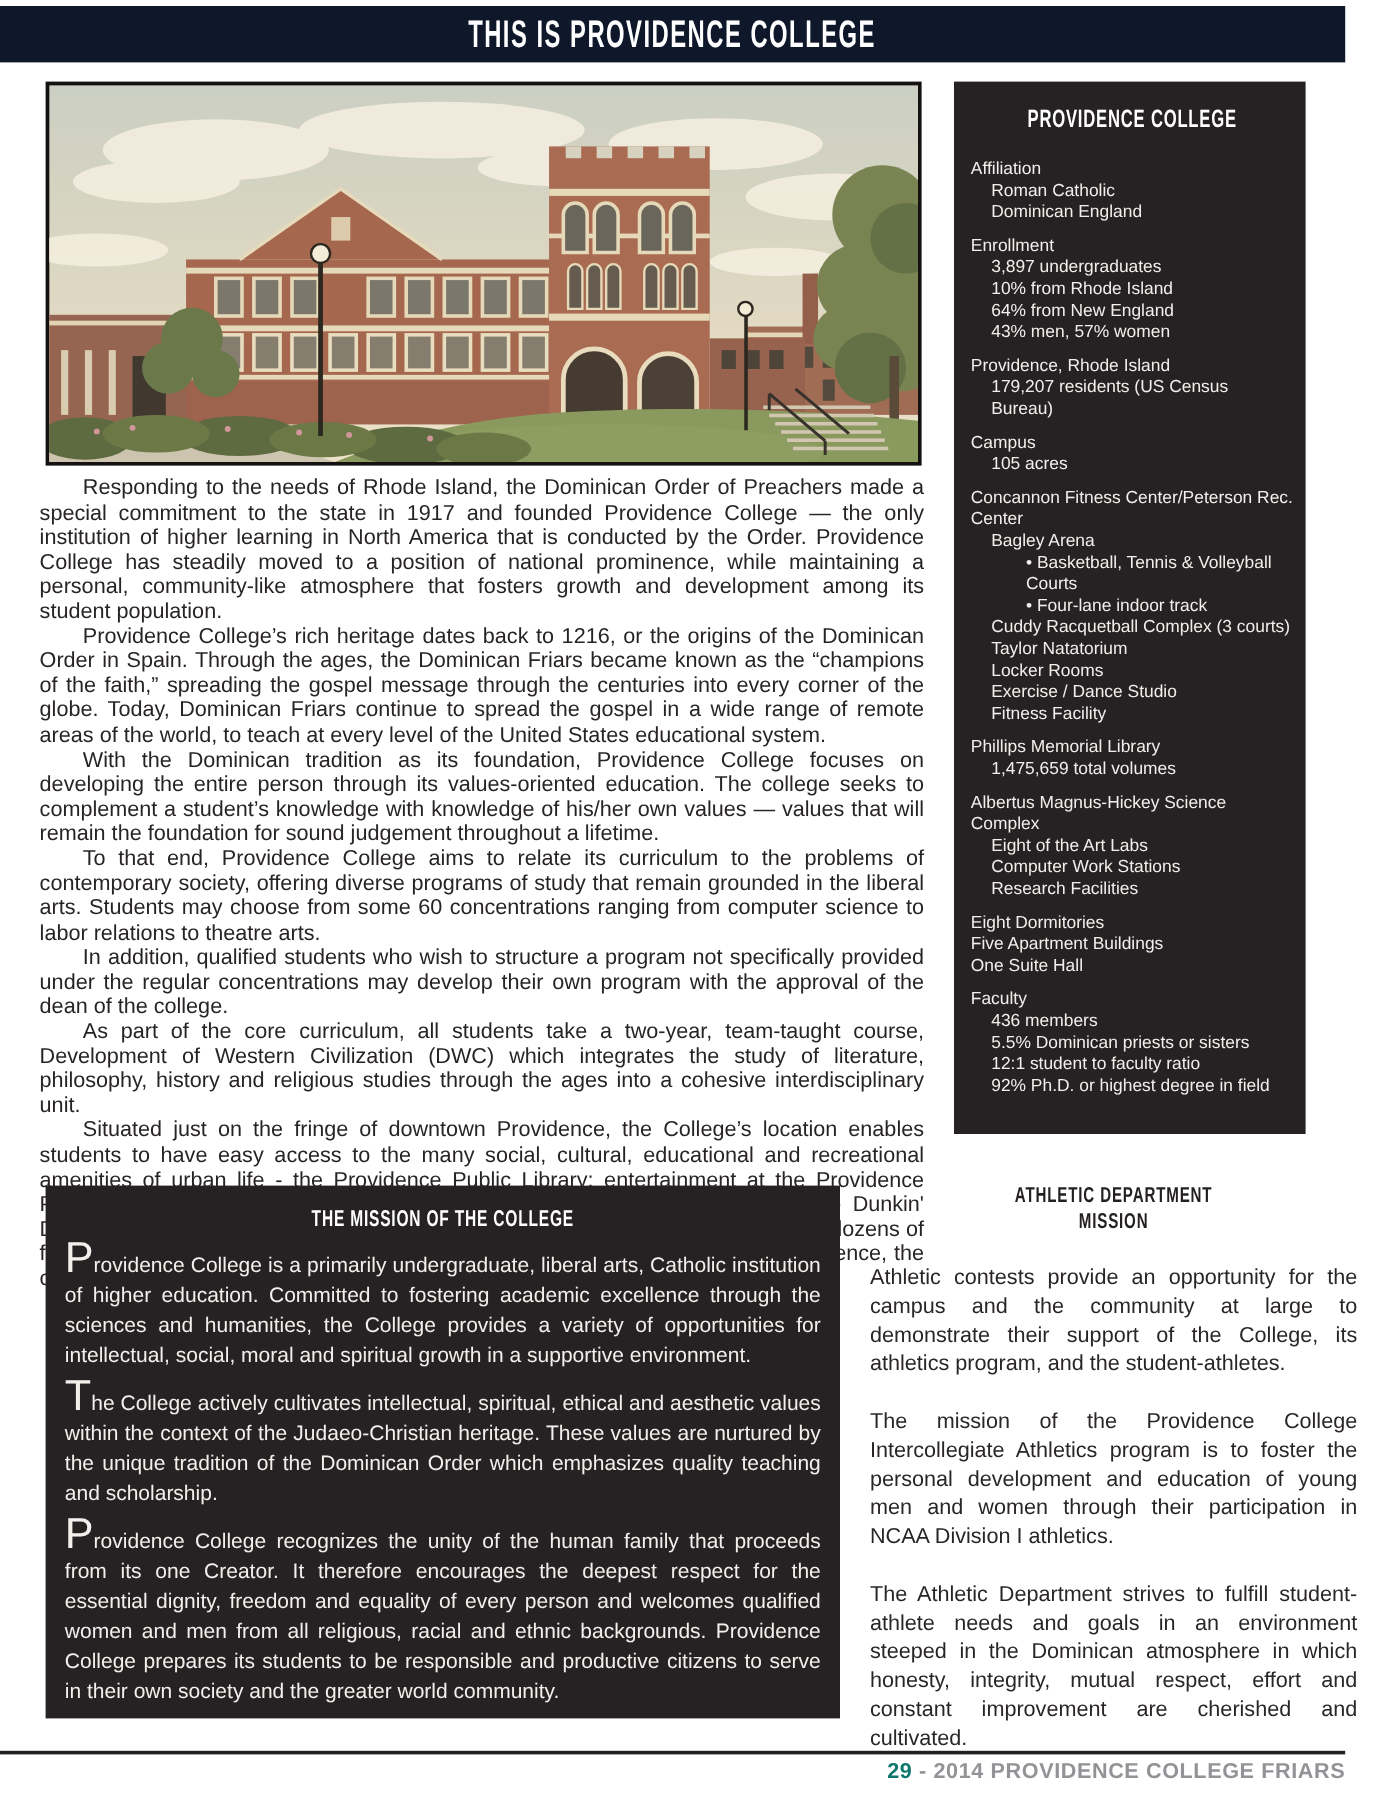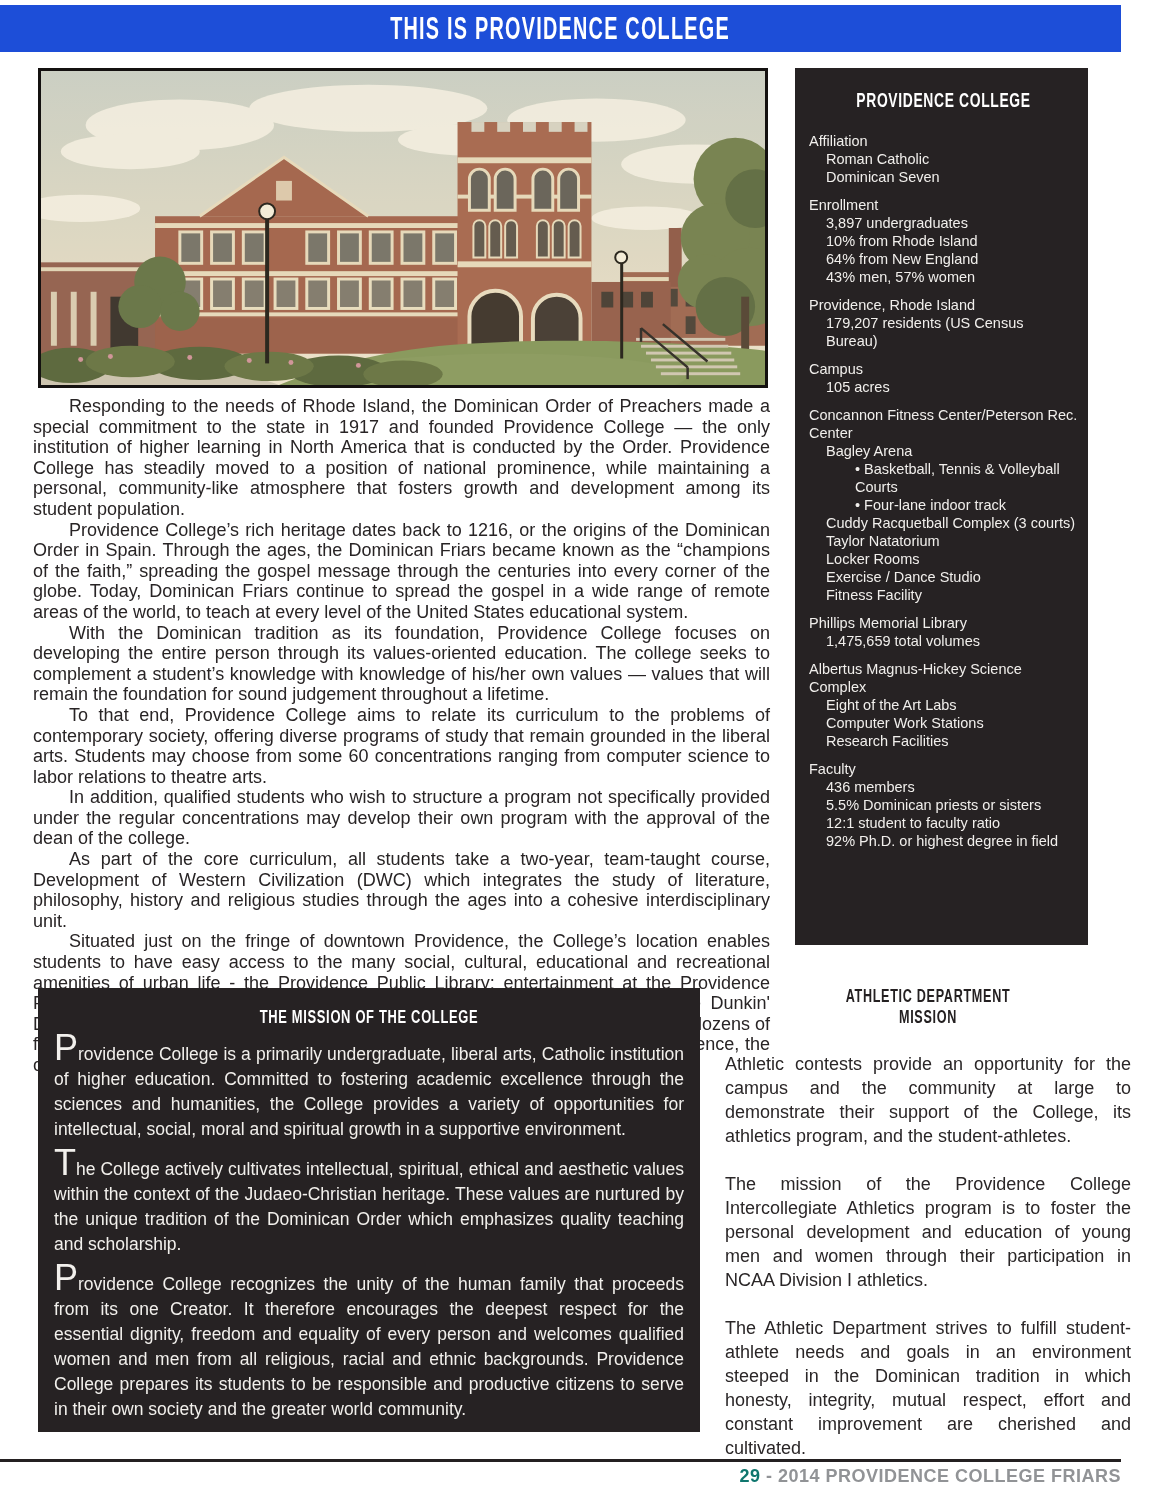--- a/index.html
+++ b/index.html
@@ -1,21 +1,21 @@
 <!DOCTYPE html>
 <html><head>
 <meta charset="utf-8">
 <style>
   * { margin:0; padding:0; box-sizing:border-box; }
   html,body { background:#ffffff; }
   body { font-family:"Liberation Sans", sans-serif; color:#231f20; }
   .page { position:relative; width:1156px; height:1496px; background:#ffffff; overflow:hidden; }
 
   
-  .banner { position:absolute; left:0; top:5px; width:1121px; height:47px; background:#1d4ed8;
+  .banner { position:absolute; left:0; top:5px; width:1121px; height:47px; background:#0f172a;
             display:flex; align-items:center; justify-content:center; }
   .banner-title { color:#ffffff; font-weight:700; font-size:32px; letter-spacing:2px;
                   transform:scaleX(0.62); white-space:nowrap; }
 
   
   .photo-frame { position:absolute; left:38px; top:68px; width:730px; height:320px;
                  background:#141110; padding:3px; }
   .photo-frame svg { display:block; width:100%; height:100%; }
 
   
@@ -238,21 +238,21 @@
       </g>
     </svg>
   </div>
 
   <aside class="sidebar">
     <div class="sidebar-title">PROVIDENCE COLLEGE</div>
     <div id="sidebar-sections">
         <div class="sb-section">
           <div class="sb-header">Affiliation</div>
           <div class="sb-item l1">Roman Catholic</div>
-          <div class="sb-item l1">Dominican Seven</div>
+          <div class="sb-item l1">Dominican England</div>
         </div>
         <div class="sb-section">
           <div class="sb-header">Enrollment</div>
           <div class="sb-item l1">3,897 undergraduates</div>
           <div class="sb-item l1">10% from Rhode Island</div>
           <div class="sb-item l1">64% from New England</div>
           <div class="sb-item l1">43% men, 57% women</div>
         </div>
         <div class="sb-section">
           <div class="sb-header">Providence, Rhode Island</div>
@@ -277,20 +277,25 @@
           <div class="sb-header">Phillips Memorial Library</div>
           <div class="sb-item l1">1,475,659 total volumes</div>
         </div>
         <div class="sb-section">
           <div class="sb-header">Albertus Magnus-Hickey Science Complex</div>
           <div class="sb-item l1">Eight of the Art Labs</div>
           <div class="sb-item l1">Computer Work Stations</div>
           <div class="sb-item l1">Research Facilities</div>
         </div>
         <div class="sb-section">
+          <div class="sb-item l0">Eight Dormitories</div>
+          <div class="sb-item l0">Five Apartment Buildings</div>
+          <div class="sb-item l0">One Suite Hall</div>
+        </div>
+        <div class="sb-section">
           <div class="sb-header">Faculty</div>
           <div class="sb-item l1">436 members</div>
           <div class="sb-item l1">5.5% Dominican priests or sisters</div>
           <div class="sb-item l1">12:1 student to faculty ratio</div>
           <div class="sb-item l1">92% Ph.D. or highest degree in field</div>
         </div>
       </div>
   </aside>
 
   <main class="body-text" id="body-paragraphs">
@@ -311,21 +316,21 @@
         <p><span class="dropcap">P</span>rovidence College recognizes the unity of the human family that proceeds from its one Creator. It therefore encourages the deepest respect for the essential dignity, freedom and equality of every person and welcomes qualified women and men from all religious, racial and ethnic backgrounds. Providence College prepares its students to be responsible and productive citizens to serve in their own society and the greater world community.</p>
       </div>
   </section>
 
   <section class="athletic">
     <div class="ath-title">ATHLETIC DEPARTMENT</div>
     <div class="ath-title">MISSION</div>
     <div id="athletic-paragraphs">
         <p>Athletic contests provide an opportunity for the campus and the community at large to demonstrate their support of the College, its athletics program, and the student-athletes.</p>
         <p>The mission of the Providence College Intercollegiate Athletics program is to foster the personal development and education of young men and women through their participation in NCAA Division I athletics.</p>
-        <p>The Athletic Department strives to fulfill student-athlete needs and goals in an environment steeped in the Dominican tradition in which honesty, integrity, mutual respect, effort and constant improvement are cherished and cultivated.</p>
+        <p>The Athletic Department strives to fulfill student-athlete needs and goals in an environment steeped in the Dominican atmosphere in which honesty, integrity, mutual respect, effort and constant improvement are cherished and cultivated.</p>
       </div>
   </section>
 
   <div class="footer-rule"></div>
   <div class="footer">
     <span class="num">29</span>
     <span class="rest">- 2014 PROVIDENCE COLLEGE FRIARS</span>
   </div>
 
 </div>

